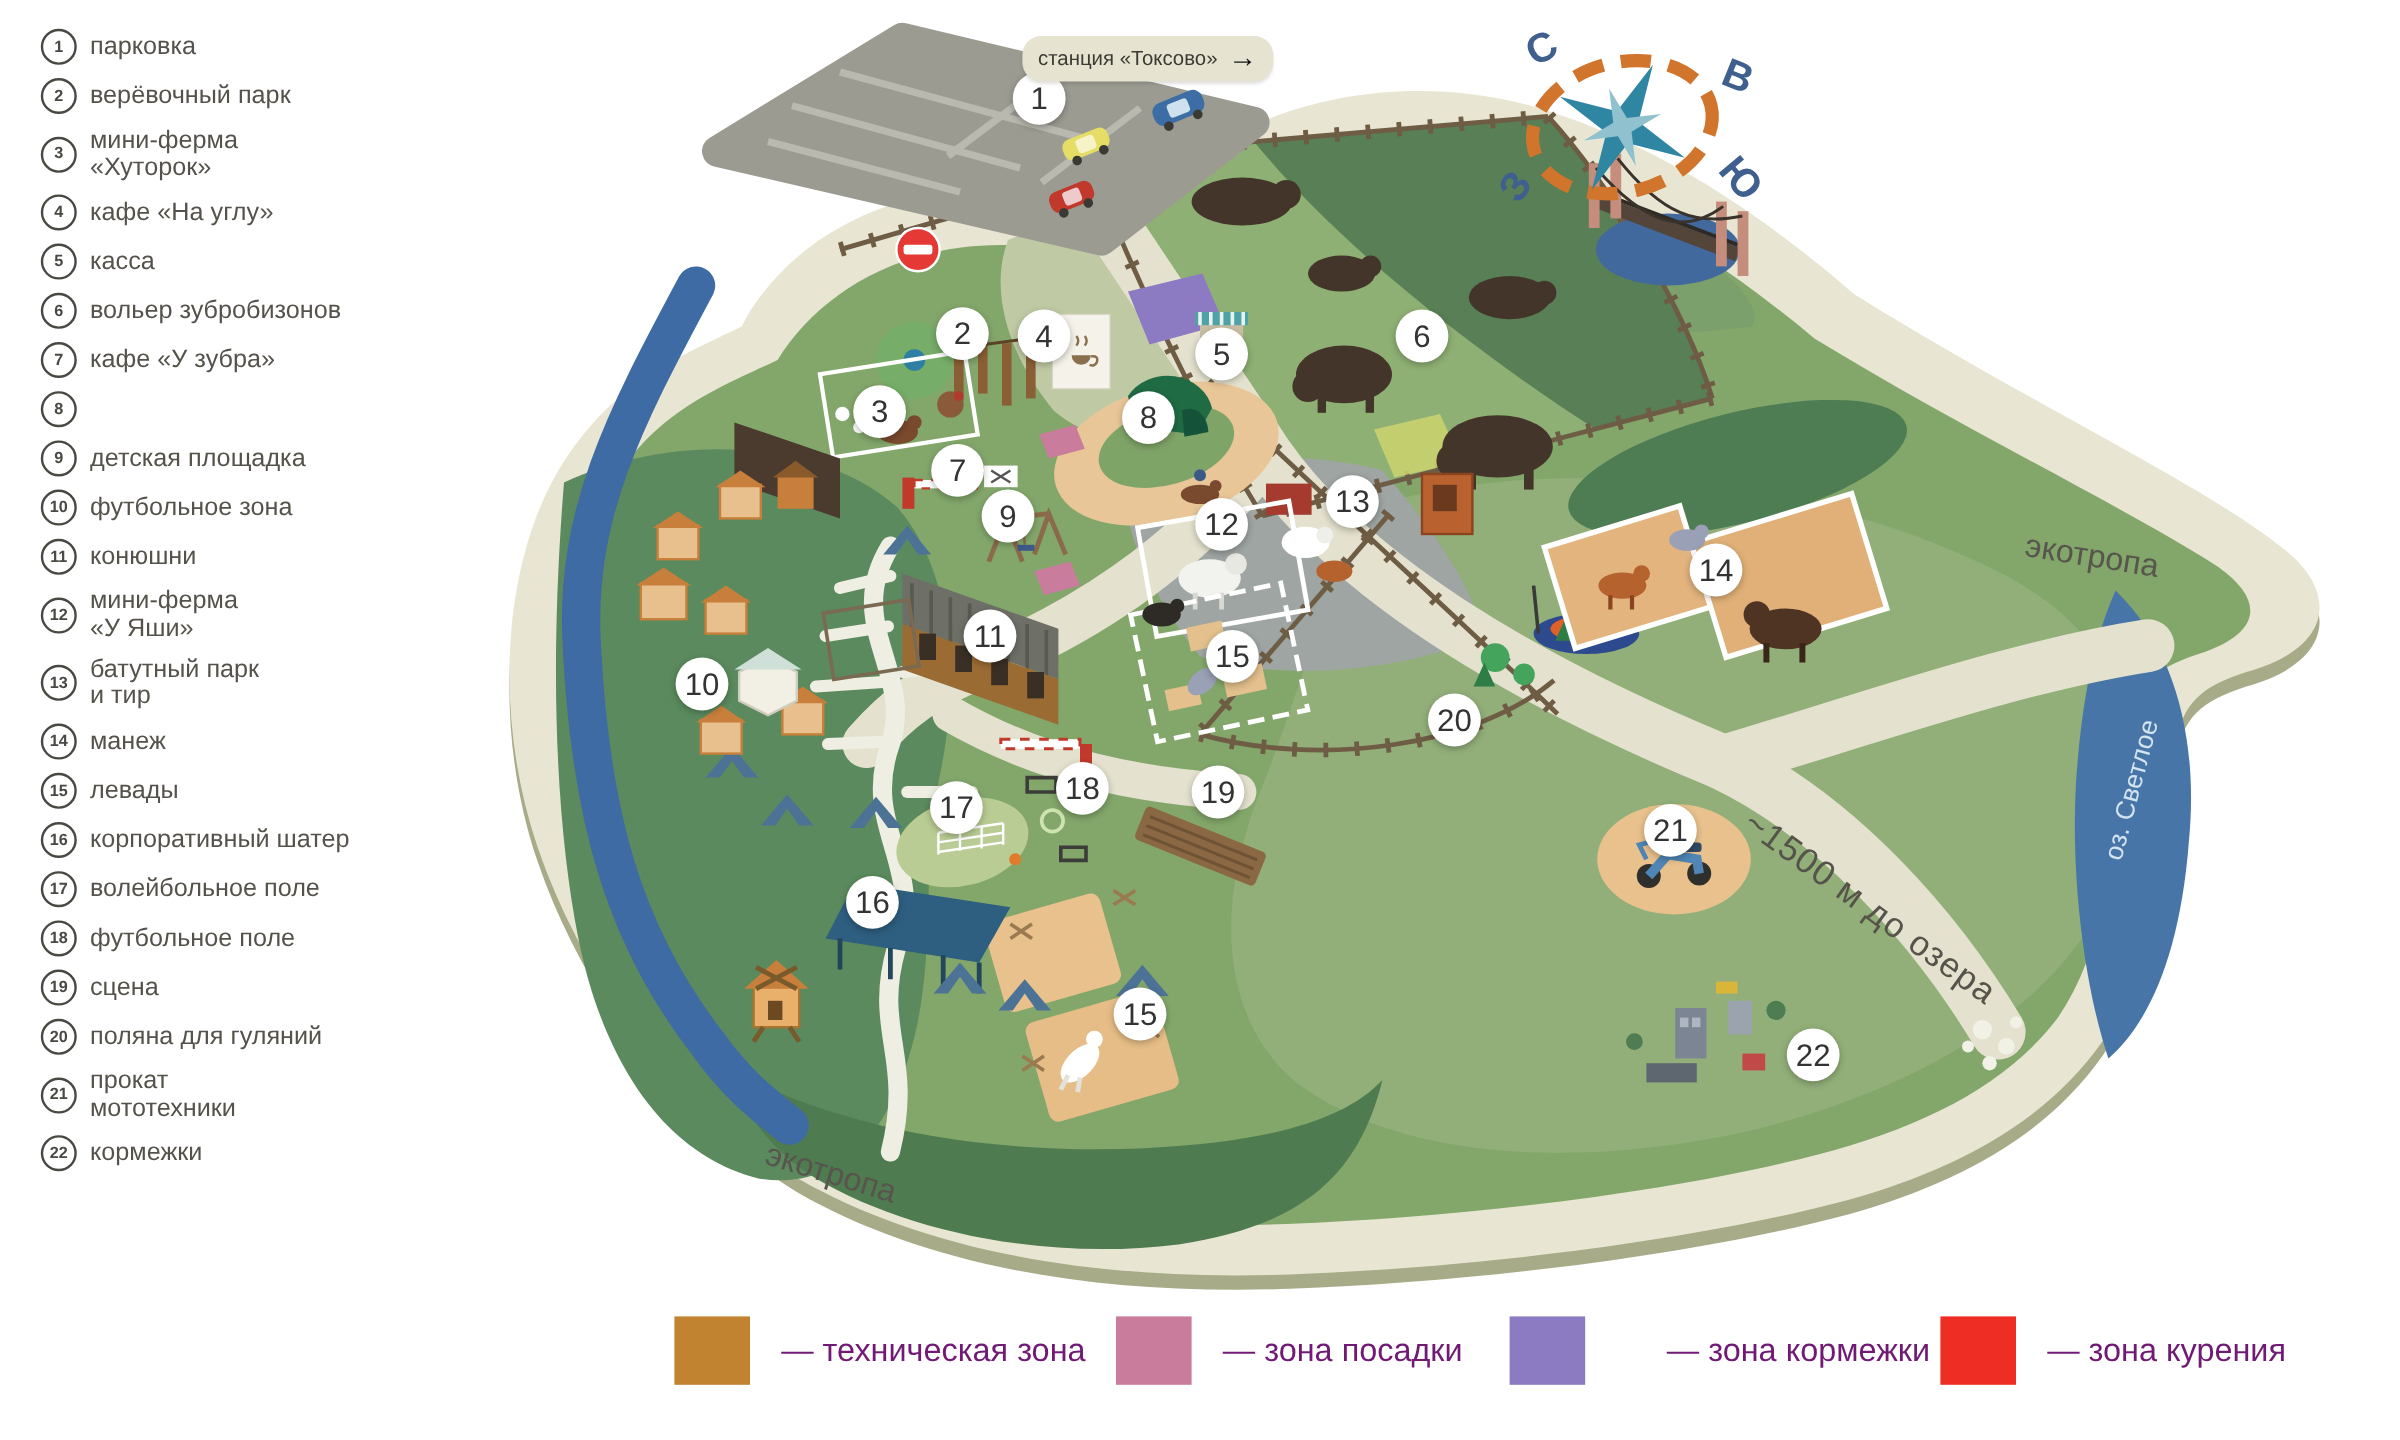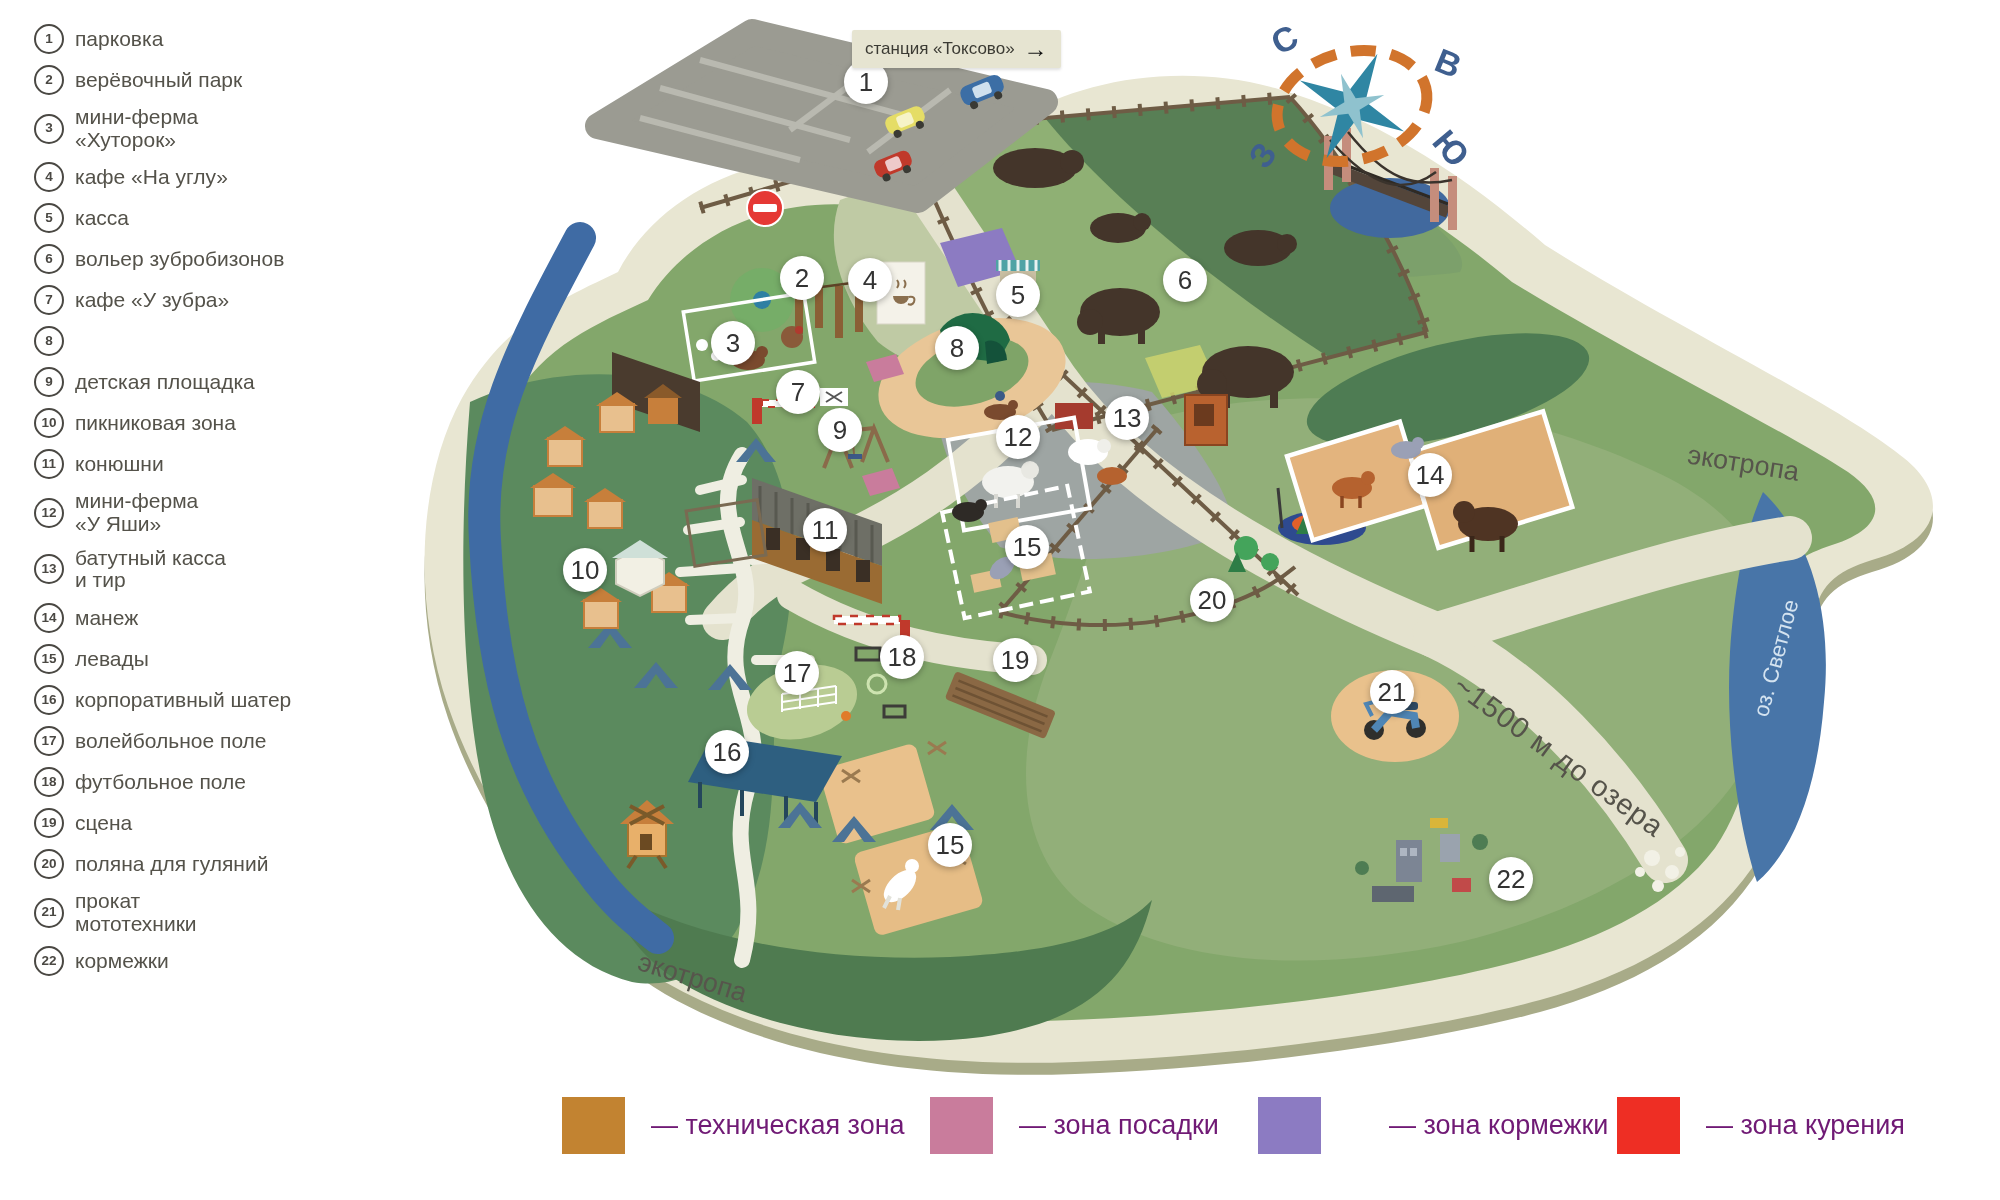--- a/index.html
+++ b/index.html
@@ -10,21 +10,21 @@
   .leg-item{display:flex;align-items:center;gap:11px;color:#54524a;font-size:21px;line-height:1.08;}
   .leg-num{flex:0 0 auto;width:26px;height:26px;border:2px solid #4a4843;border-radius:50%;
            display:flex;align-items:center;justify-content:center;font-size:13.5px;font-weight:bold;color:#4a4843;background:#fff;}
   .leg-label{white-space:pre-line;}
   
   .marker{position:absolute;width:44px;height:44px;border-radius:50%;background:#fff;
           box-shadow:0 2px 6px rgba(0,0,0,.28);display:flex;align-items:center;justify-content:center;
           font-size:26px;font-weight:500;color:#333;transform:translate(-50%,-50%);z-index:5;}
   
   .station-sign{position:absolute;left:852px;top:30px;height:38px;padding:0 13px;background:#e6e4d1;
-                border-radius:2px;box-shadow:0 2px 3px rgba(0,0,0,.12);display:flex;align-items:center;gap:9px;
+                border-radius:16px;box-shadow:0 2px 3px rgba(0,0,0,.12);display:flex;align-items:center;gap:9px;
                 font-size:17px;color:#3b3a33;z-index:6;}
   .station-arrow{font-size:24px;font-weight:bold;color:#111;line-height:1;}
   
   .zone-item{position:absolute;top:1097px;display:flex;align-items:center;z-index:6;}
   .zone-swatch{width:63px;height:57px;display:inline-block;}
   .zone-label{margin-left:26px;font-size:27px;color:#701a75;}
   svg{position:absolute;left:0;top:0;}
   text{font-family:"Liberation Sans",sans-serif;}
 </style>
 </head>
@@ -64,34 +64,34 @@
       </div>
       <div class="leg-item">
         <span class="leg-num">8</span>
       </div>
       <div class="leg-item">
         <span class="leg-num">9</span>
         <span class="leg-label">детская площадка</span>
       </div>
       <div class="leg-item">
         <span class="leg-num">10</span>
-        <span class="leg-label">пикниковая зона</span>
+        <span class="leg-label">футбольное зона</span>
       </div>
       <div class="leg-item">
         <span class="leg-num">11</span>
         <span class="leg-label">конюшни</span>
       </div>
       <div class="leg-item">
         <span class="leg-num">12</span>
         <span class="leg-label">мини-ферма
 «У Яши»</span>
       </div>
       <div class="leg-item">
         <span class="leg-num">13</span>
-        <span class="leg-label">батутный касса
+        <span class="leg-label">батутный парк
 и тир</span>
       </div>
       <div class="leg-item">
         <span class="leg-num">14</span>
         <span class="leg-label">манеж</span>
       </div>
       <div class="leg-item">
         <span class="leg-num">15</span>
         <span class="leg-label">левады</span>
       </div>

